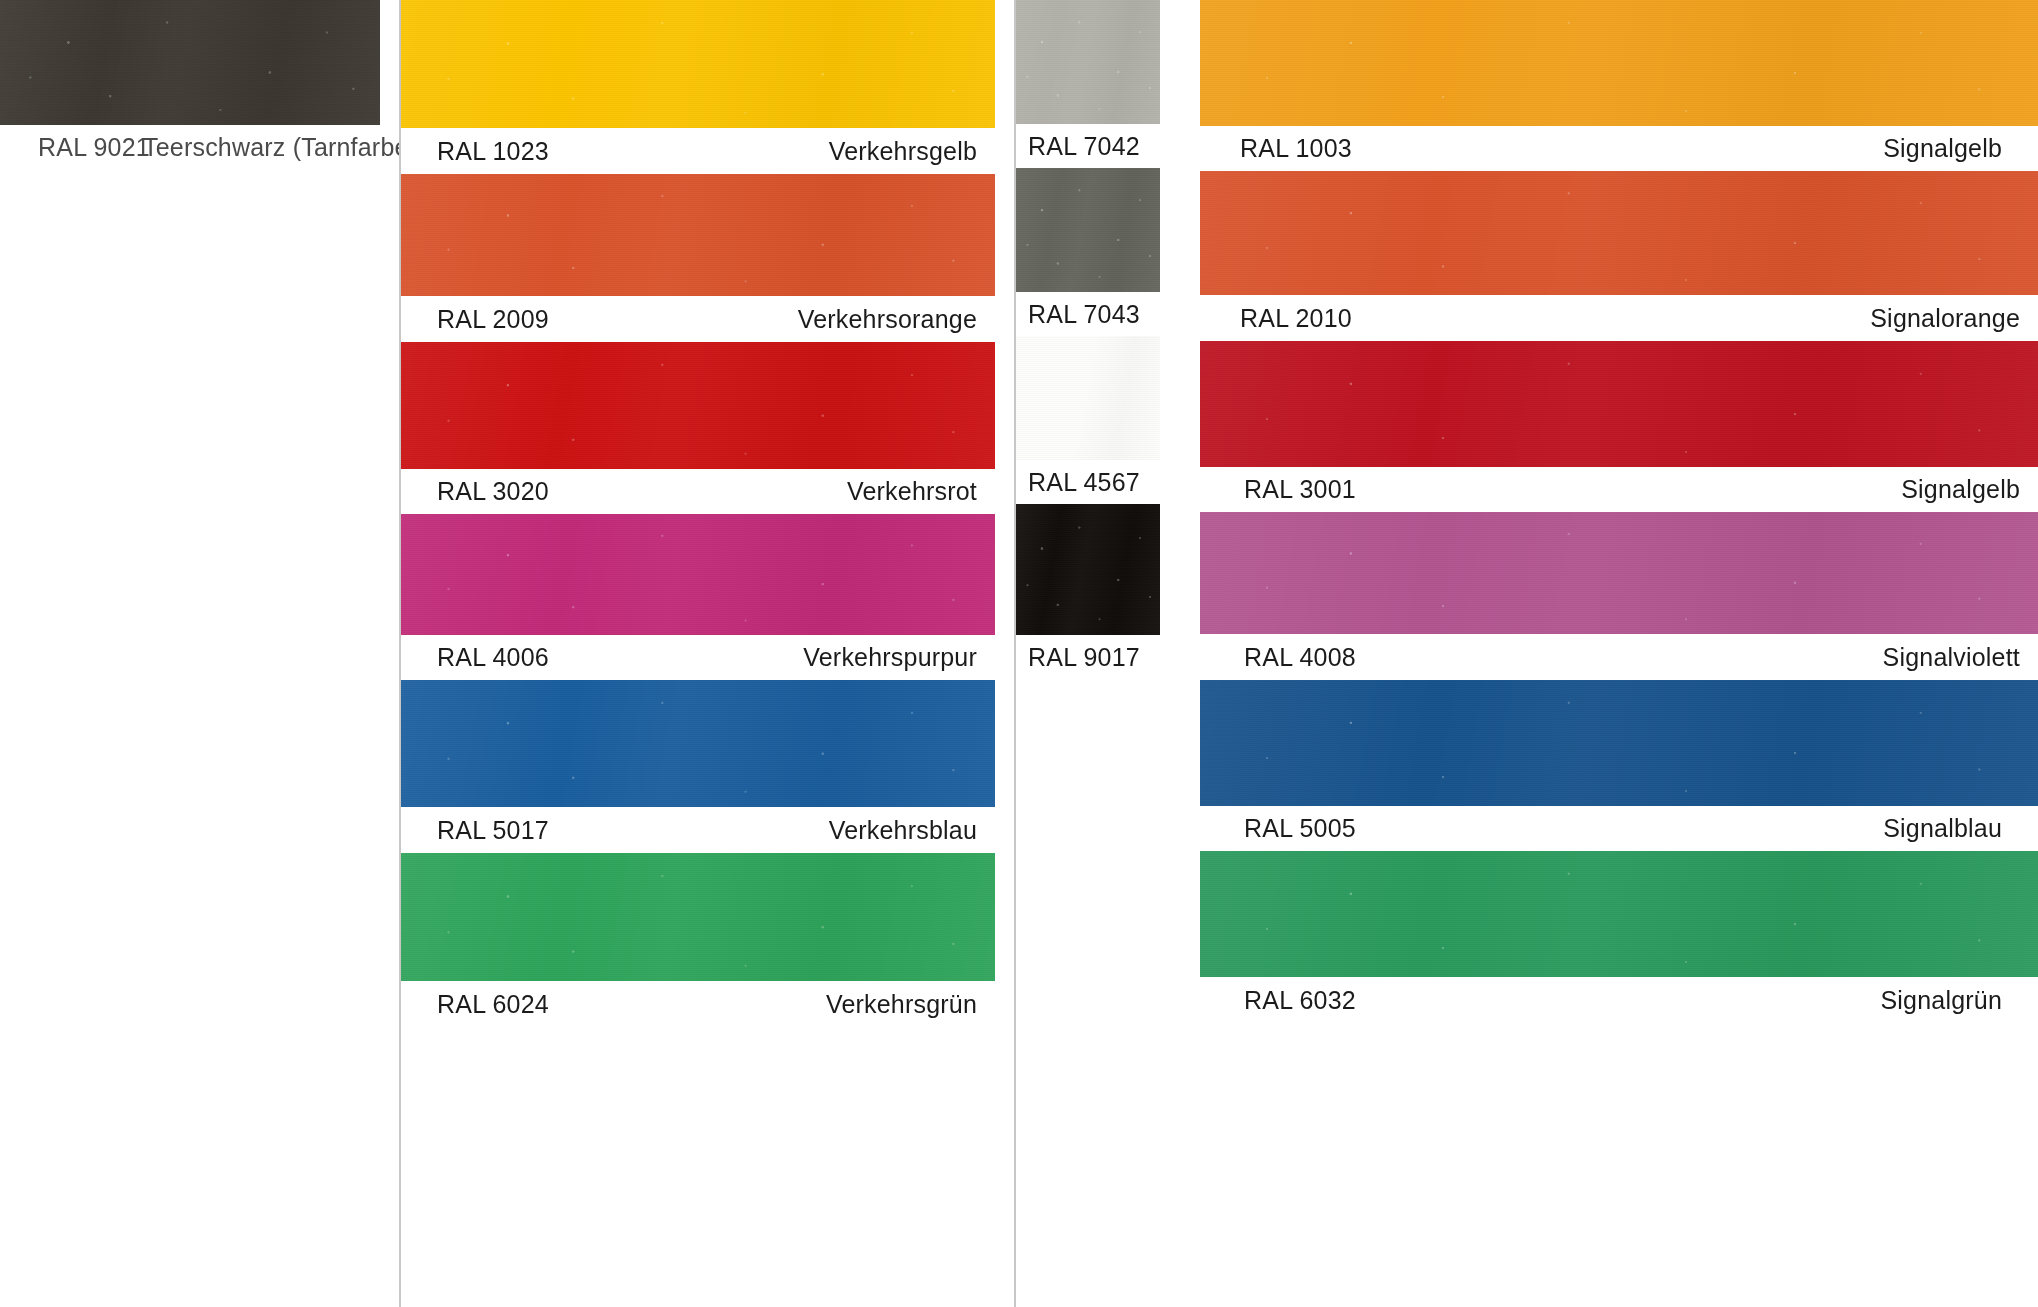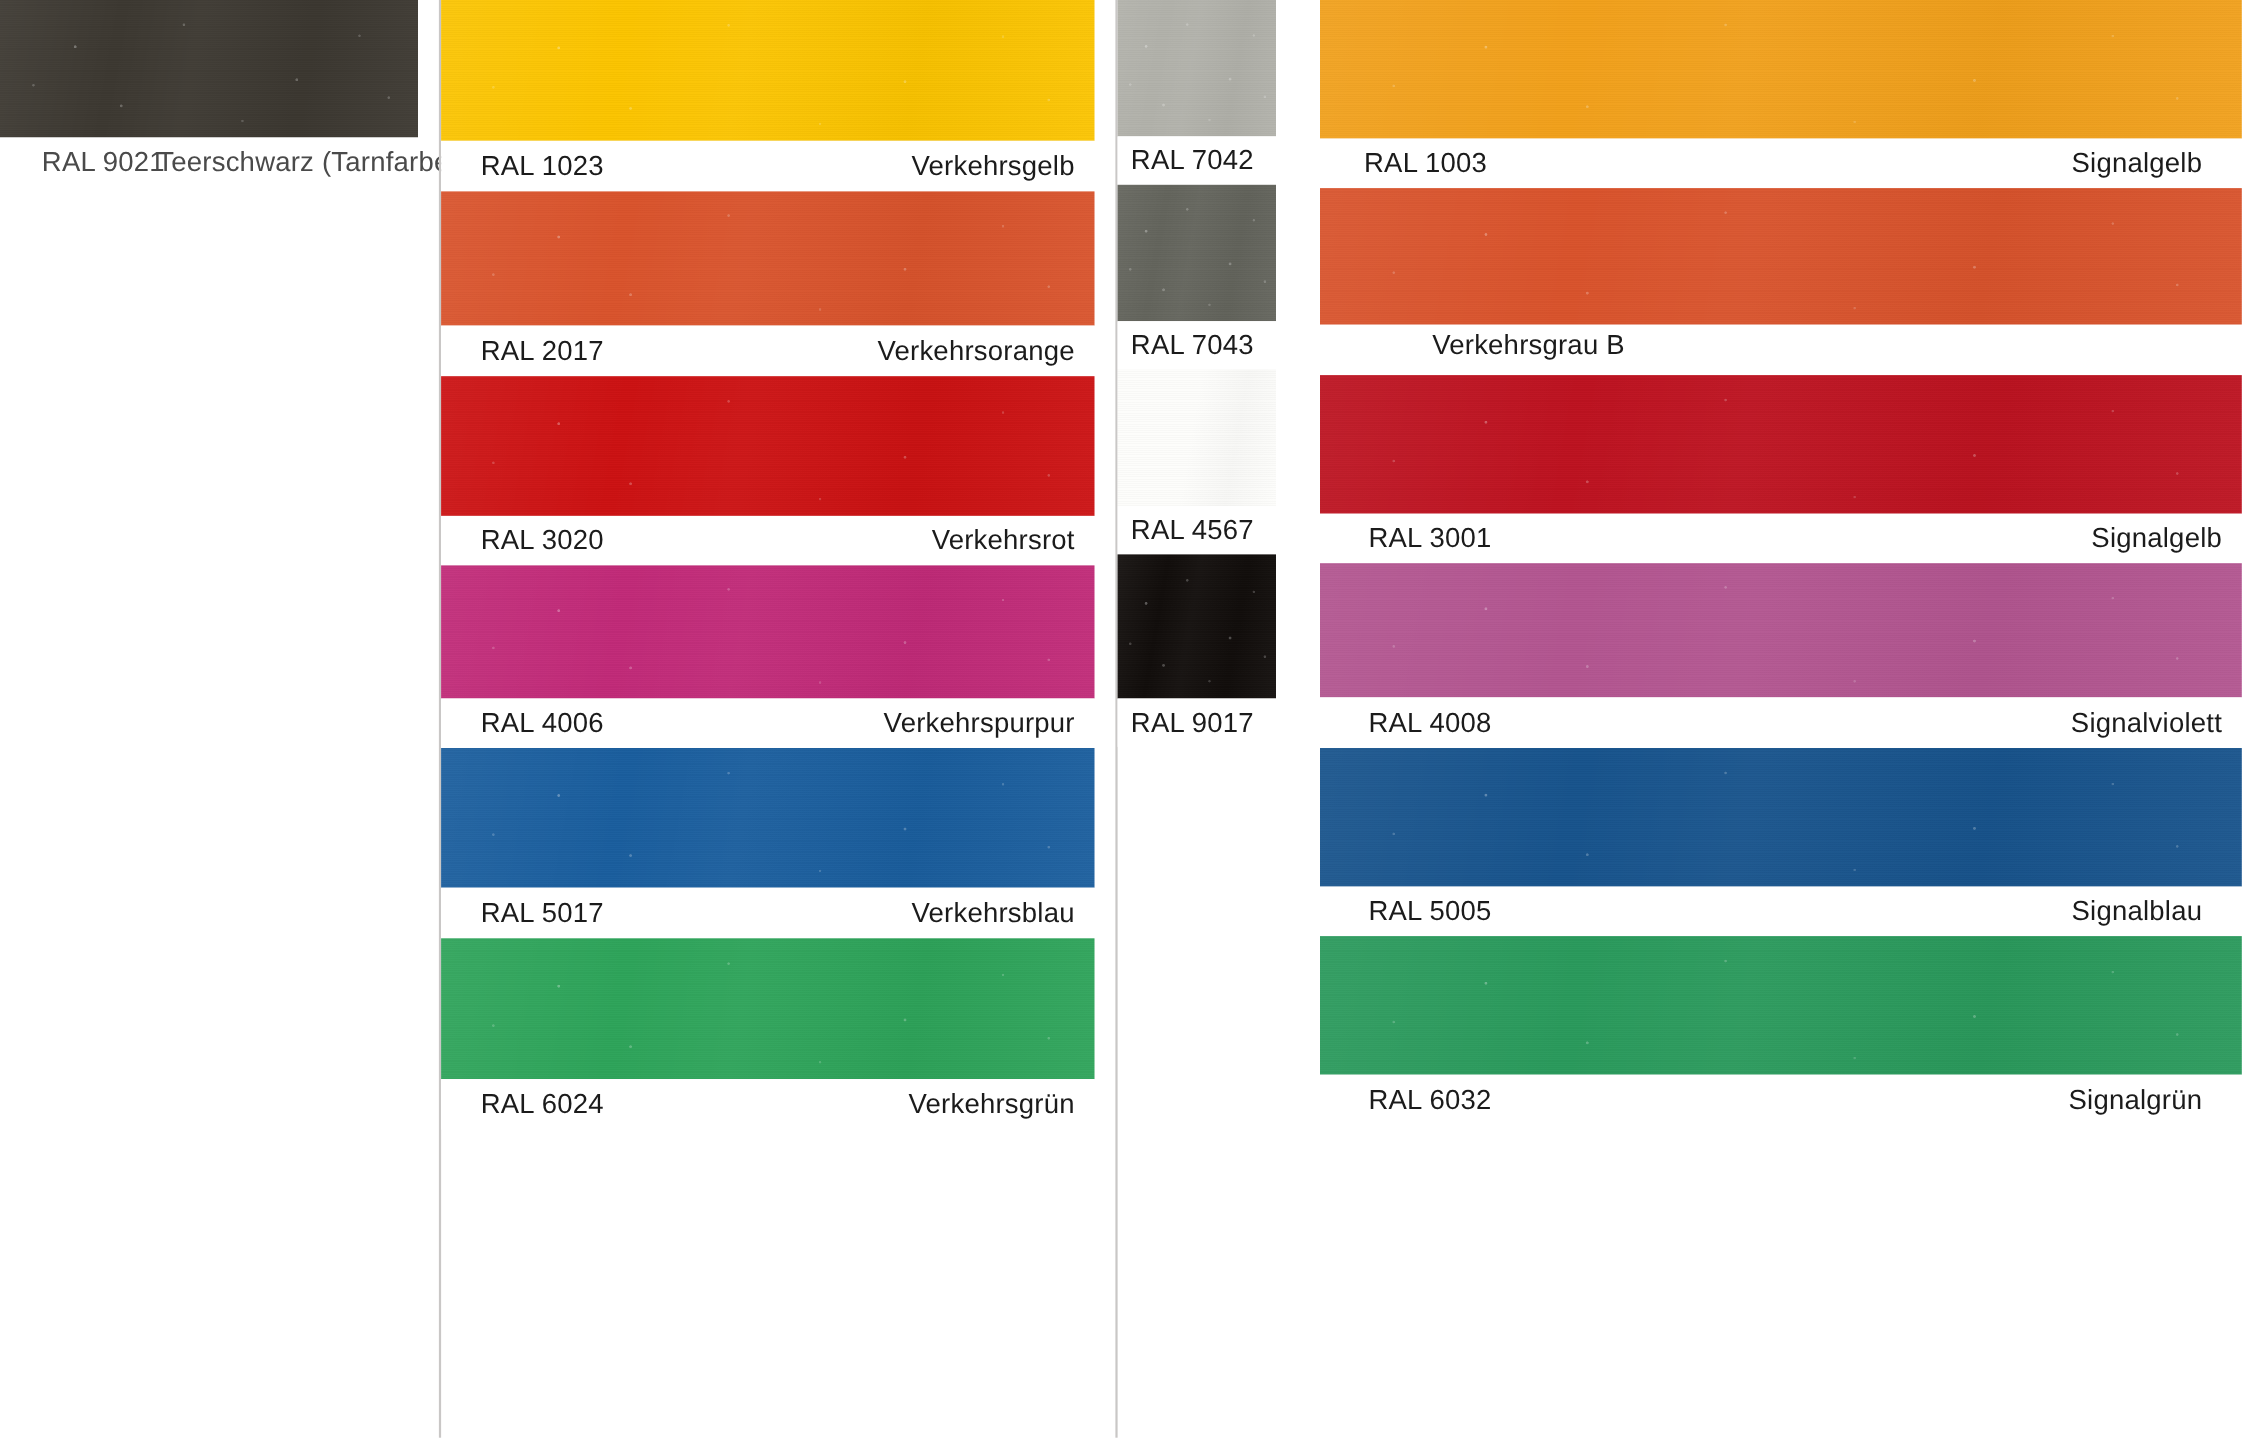--- a/index.html
+++ b/index.html
@@ -119,21 +119,21 @@
   <div class="column" style="left:401px; width:594px; height:1307px;">
 
     <div class="swatch flecked" style="top:0px; height:128px; background:#fbc400;"></div>
     <div class="caption" style="top:128px; height:46px;">
       <span class="code" style="left:36px;">RAL 1023</span>
       <span class="name" style="right:18px;">Verkehrsgelb</span>
     </div>
 
     <div class="swatch flecked" style="top:174px; height:122px; background:#d9532c;"></div>
     <div class="caption" style="top:296px; height:46px;">
-      <span class="code" style="left:36px;">RAL 2017</span>
+      <span class="code" style="left:36px;">RAL 2009</span>
       <span class="name" style="right:18px;">Verkehrsorange</span>
     </div>
 
     <div class="swatch flecked" style="top:342px; height:127px; background:#cc1112;"></div>
     <div class="caption" style="top:469px; height:45px;">
       <span class="code" style="left:36px;">RAL 3020</span>
       <span class="name" style="right:18px;">Verkehrsrot</span>
     </div>
 
     <div class="swatch flecked" style="top:514px; height:121px; background:#c12a78;"></div>
@@ -186,20 +186,24 @@
 
   <div class="column" style="left:1200px; width:838px; height:1077px;">
 
     <div class="swatch flecked" style="top:0px; height:126px; background:#f1a01b;"></div>
     <div class="caption" style="top:126px; height:45px;">
       <span class="code" style="left:40px;">RAL 1003</span>
       <span class="name" style="right:36px;">Signalgelb</span>
     </div>
 
     <div class="swatch flecked" style="top:171px; height:124px; background:#d9532c;"></div>
+    <div class="caption" style="top:295px; height:46px;">
+      <span class="code" style="left:40px;">RAL 2010</span>
+      <span class="name" style="right:18px;">Signalorange</span>
+    </div>
 
     <div class="swatch flecked" style="top:341px; height:126px; background:#bd1220;"></div>
     <div class="caption" style="top:467px; height:45px;">
       <span class="code" style="left:44px;">RAL 3001</span>
       <span class="name" style="right:18px;">Signalgelb</span>
     </div>
 
     <div class="swatch flecked" style="top:512px; height:122px; background:#b25590;"></div>
     <div class="caption" style="top:634px; height:46px;">
       <span class="code" style="left:44px;">RAL 4008</span>

